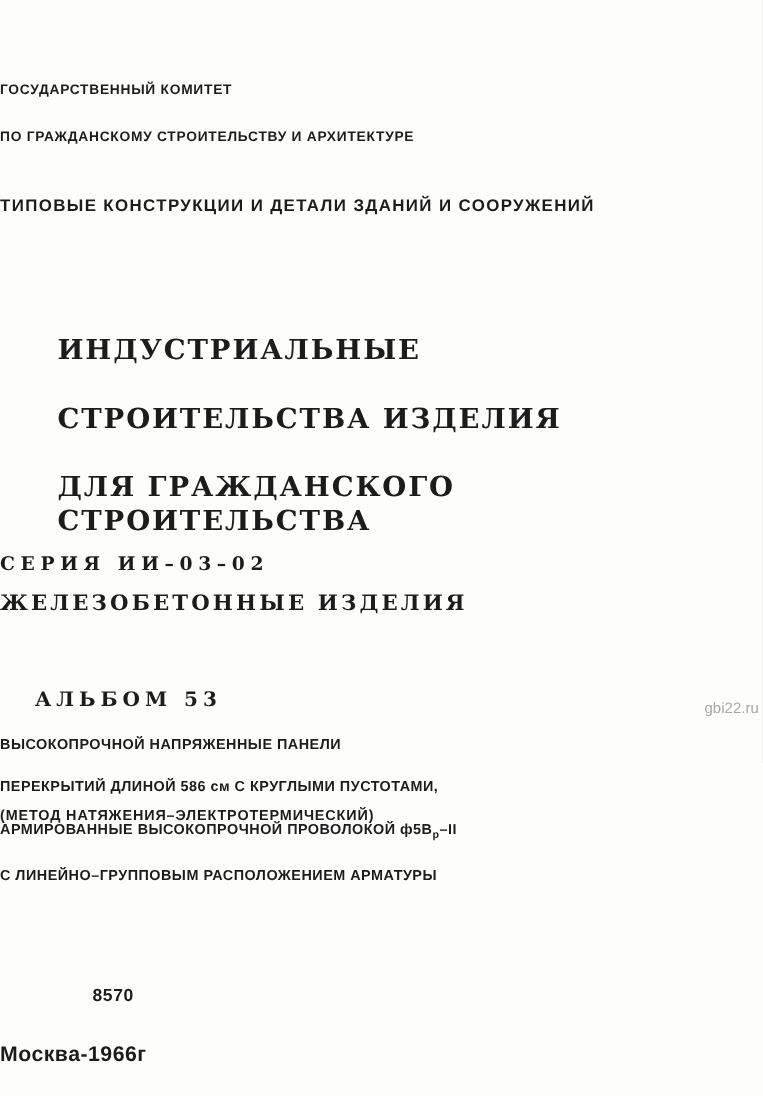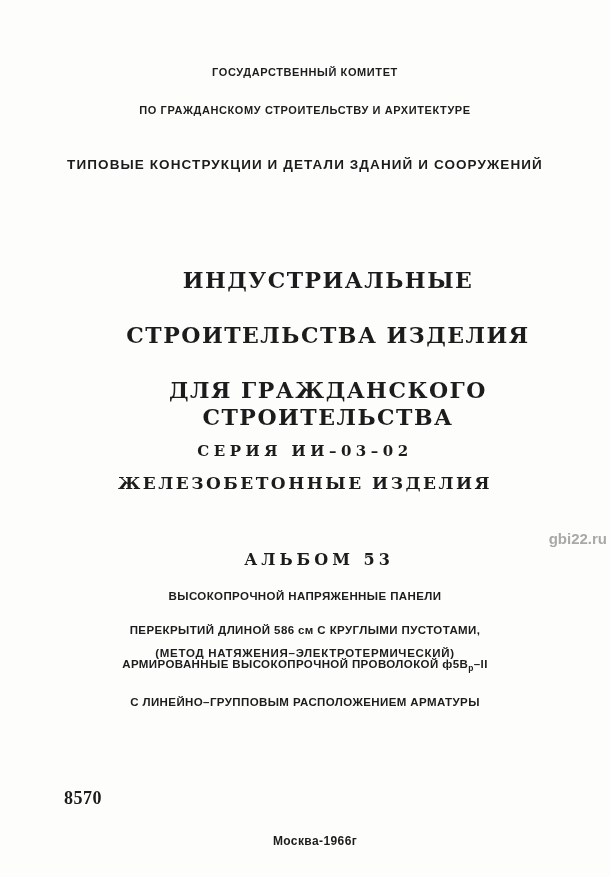--- a/index.html
+++ b/index.html
@@ -11,21 +11,20 @@
     margin: 0 auto;
     background: #fdfdfc;
     overflow: hidden;
     color: #1c1c1c;
     font-family: "Liberation Sans", sans-serif;
   }
   .centered {
     position: absolute;
     left: 0;
     right: 0;
-    text-align: center;
     white-space: pre-line;
   }
   .sans-bold {
     font-family: "Liberation Sans", "DejaVu Sans", sans-serif;
     font-weight: 700;
   }
   .serif-bold {
     font-family: "DejaVu Serif", "Liberation Serif", serif;
     font-weight: 700;
   }
@@ -78,38 +77,36 @@
     vertical-align: sub;
     font-size: 8.5px;
   }
   .method-line {
     top: 647px;
     font-size: 11.5px;
     letter-spacing: 0.7px;
   }
   .footer-code {
     position: absolute;
-    left: 64px;
+    left: 74px;
     top: 788px;
-    font-size: 18px;
+    font-size: 14px;
     letter-spacing: 0.5px;
-    font-family: Liberation Serif, serif;
   }
   .city-year {
     top: 834px;
-    font-size: 12px;
+    font-size: 17px;
     letter-spacing: 0.4px;
-    margin-left: 20px;
   }
   .watermark {
     position: absolute;
     right: 3px;
-    top: 530px;
-    font-size: 15px;
-    font-weight: 700;
+    top: 559px;
+    font-size: 12px;
+    font-weight: 400;
     color: #a9a9a9;
     font-family: "Liberation Sans", sans-serif;
   }
 </style>
 </head>
 <body>
 
 <div class="page">
 
   <div class="centered sans-bold org-block">

